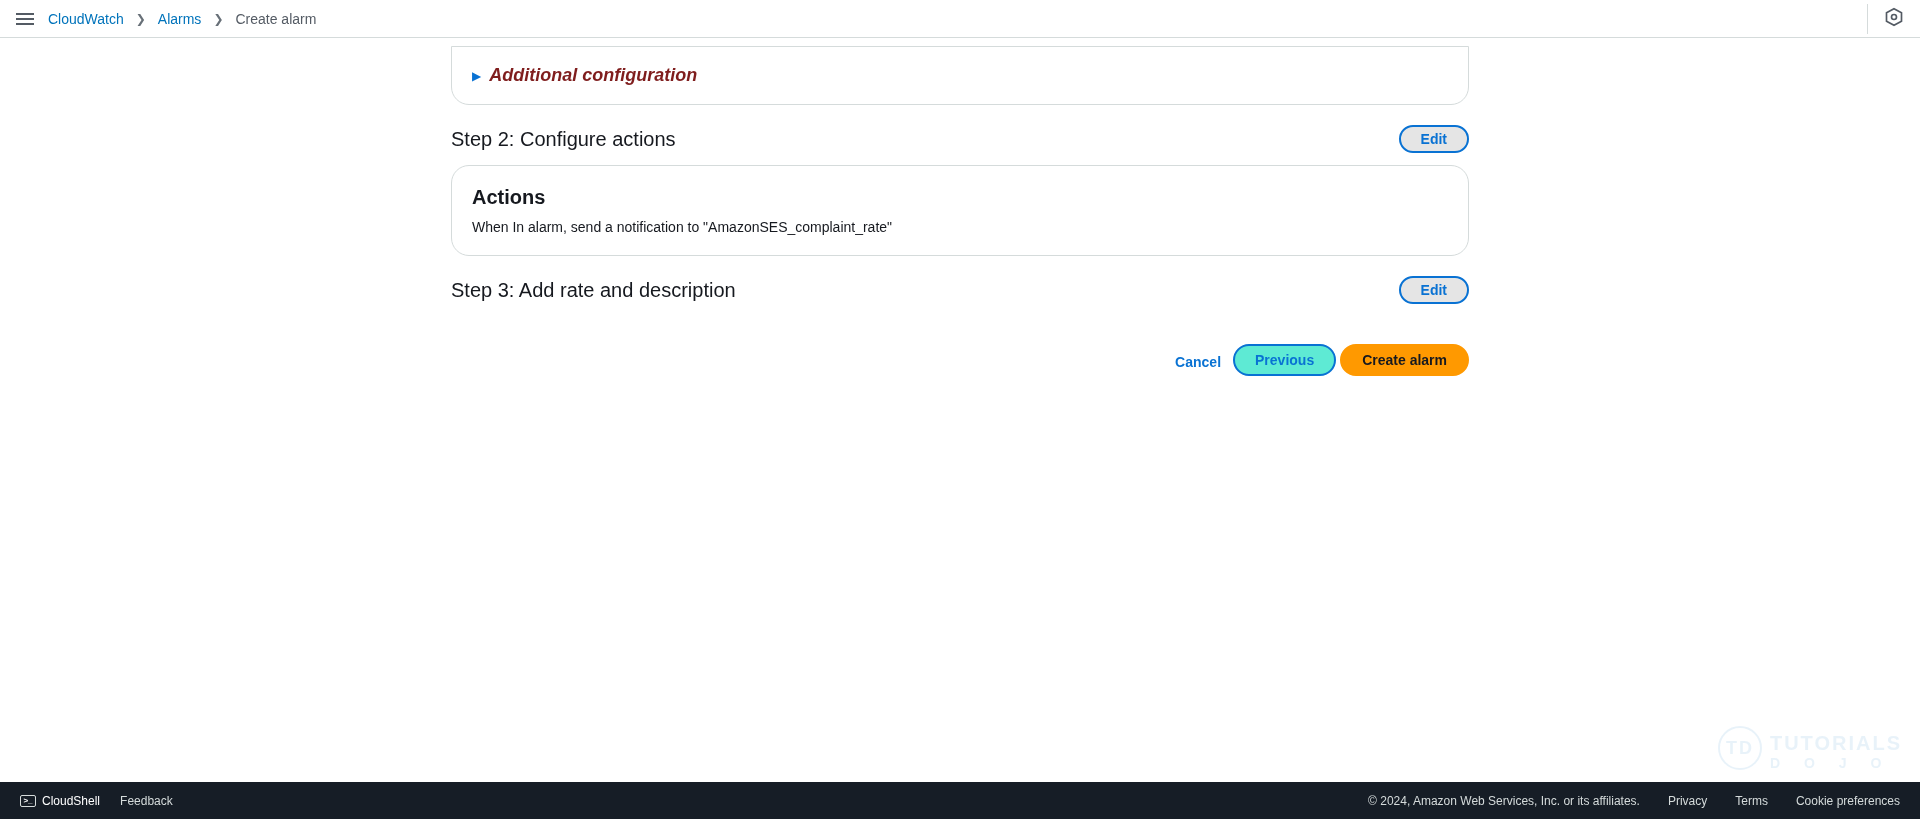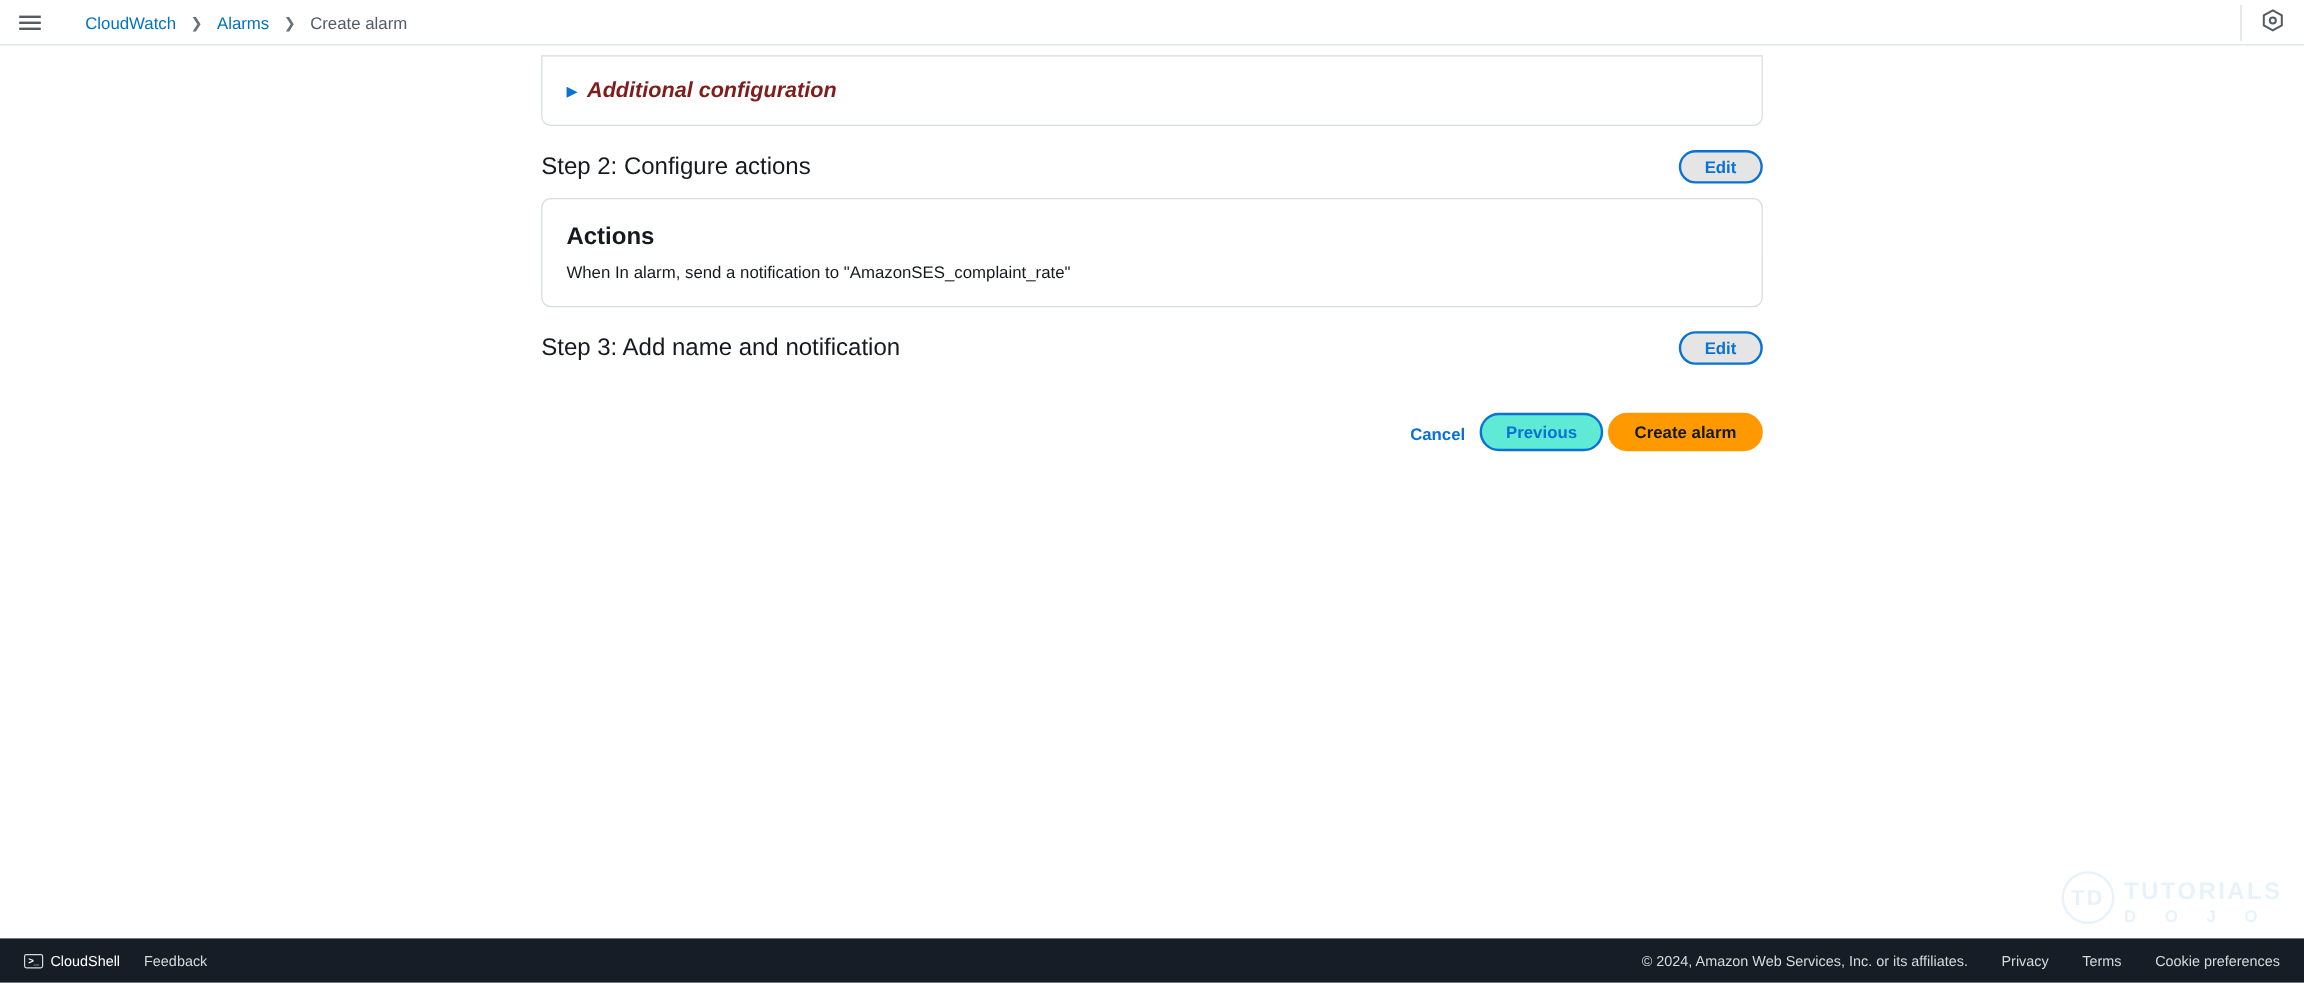--- a/index.html
+++ b/index.html
@@ -18,21 +18,21 @@
     border-bottom: 1px solid #d5dbdb;
     display: flex;
     align-items: center;
     padding: 0 16px;
     gap: 14px;
     justify-content: space-between;
   }
   .top-left { display: flex; align-items: center; gap: 14px; }
   .hamburger { cursor: pointer; display: flex; flex-direction: column; gap: 3px; }
   .hamburger span { display: block; width: 18px; height: 2px; background: #545b64; }
-  .breadcrumb { display: flex; align-items: center; gap: 12px; font-size: 14px; margin-left: 23px; }
+  .breadcrumb { display: flex; align-items: center; gap: 12px; font-size: 14px; }
   .breadcrumb a { color: #0073bb; text-decoration: none; }
   .breadcrumb .sep { color: #687078; font-size: 12px; }
   .breadcrumb .current { color: #545b64; font-weight: 400; }
   .top-right-icon { color:#545b64; }
   .vbar { height: 30px; width:1px; background:#d5dbdb; margin-right: 6px;}
   .top-right { display:flex; align-items:center; gap:10px; }
 
   .content-wrap {
     width: 100%;
     height: 744px;
@@ -41,21 +41,21 @@
     background:#ffffff;
   }
   .content {
     width: 1018px;
     margin: 0 auto;
     padding-bottom: 40px;
   }
 
   .panel {
     border: 1px solid #d5dbdb;
-    border-radius: 8px;
+    border-radius: 18px;
     background: #ffffff;
     margin-bottom: 20px;
     padding: 20px;
   }
   .expandable-row { display:flex; align-items:center; gap:8px; padding: 4px 0; cursor:pointer;}
   .expandable-row .arrow { color:#0972d3; font-size:12px;}
   .expandable-row .label { color:#7f1d1d; font-weight:700; font-size:18px;font-style:italic;}
 
   .step-header {
     display: flex;
@@ -185,21 +185,21 @@
     <div class="step-header">
       <div class="step-title">Step 2: Configure actions</div>
       <button class="btn-edit">Edit</button>
     </div>
     <div class="panel">
       <h3>Actions</h3>
       <div class="value">When In alarm, send a notification to "AmazonSES_complaint_rate"</div>
     </div>
 
     <div class="step-header">
-      <div class="step-title">Step 3: Add name and notification</div>
+      <div class="step-title">Step 3: Add rate and description</div>
       <button class="btn-edit">Edit</button>
     </div>
 
     <div class="footer-buttons">
       <button class="btn-link">Cancel</button>
       <button class="btn-outline">Previous</button>
       <button class="btn-primary">Create alarm</button>
     </div>
 
   </div>

